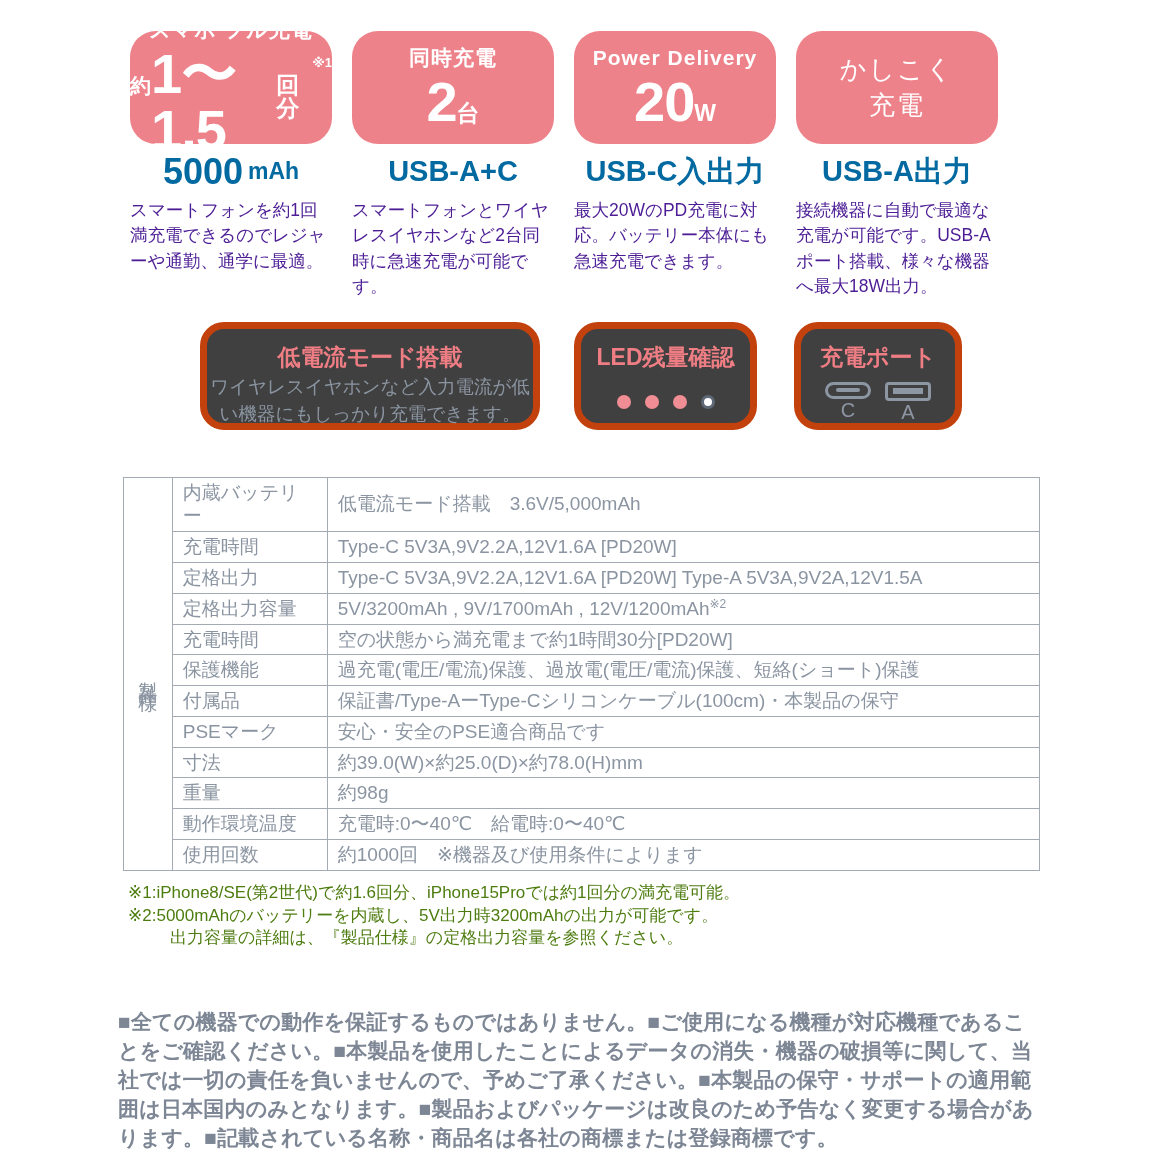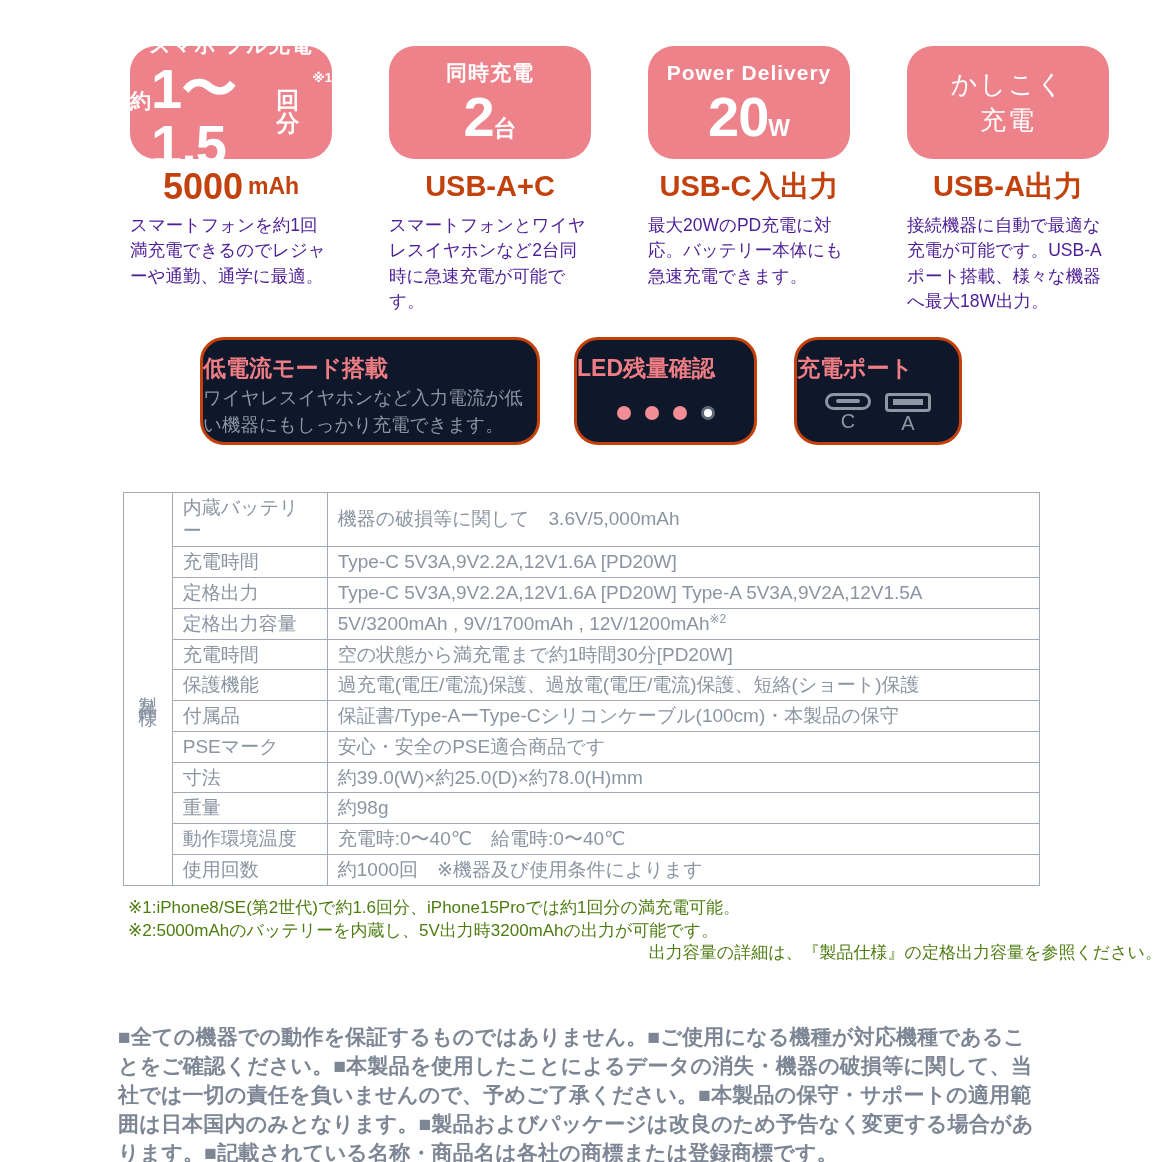--- a/index.html
+++ b/index.html
@@ -1,41 +1,41 @@
 <!DOCTYPE html>
 <html><head>
 <meta charset="utf-8">
 <style>
   * { margin:0; padding:0; box-sizing:border-box; }
   body { background:#fff; font-family:"Liberation Sans","DejaVu Sans",sans-serif; }
   .page { width:1162px; height:1162px; background:#fff; overflow:hidden; }
 
   
-  .features-row { display:flex; padding-left:130px; padding-top:46px; gap:57px; }
+  .features-row { display:flex; padding-left:130px; padding-top:31px; gap:20px; }
   .feature { width:202px; }
   .badge { height:113px; border-radius:26px; background:#ee828a; color:#fff;
            display:flex; flex-direction:column; align-items:center; justify-content:center; }
   .badge-title { font-size:21px; font-weight:bold; letter-spacing:1px; line-height:1.2; }
   .badge-main { display:flex; align-items:baseline; font-weight:bold; line-height:1; margin-top:4px; }
   .b-sm { font-size:21px; }
   .b-big { font-size:56px; letter-spacing:-1px; }
   .b-md { font-size:23px; }
   .b-note { font-size:13px; font-weight:bold; position:relative; top:-26px; }
   .badge-line-lg { font-size:26px; font-weight:normal; line-height:1.35; letter-spacing:2px; }
 
-  .subtitle { margin-top:8px; text-align:center; color:#c2410c; font-weight:600; line-height:1.1; height:40px;
+  .subtitle { margin-top:8px; text-align:center; color:#0369a1; font-weight:600; line-height:1.1; height:40px;
               display:flex; align-items:center; justify-content:center; }
   .sub-big { font-size:36px; }
   .sub-unit { font-size:23px; margin-left:5px; }
   .sub-mid { font-size:29px; }
   .desc { margin-top:6px; font-size:17.5px; line-height:1.45; color:#4c1d95; font-weight:500; }
 
   
   .mini-row { display:flex; margin-left:200px; margin-top:22px; }
-  .mini-box { border:3px solid #c2410c; border-radius:24px; padding-top:13px; height:108px; background:#0f172a; }
+  .mini-box { border:7px solid #c2410c; border-radius:24px; text-align:center; padding-top:13px; height:108px; background:#404040; }
   .mini-box.wide { width:340px; margin-right:34px; }
   .mini-box.led  { width:183px; margin-right:37px; }
   .mini-box.prt  { width:168px; }
   .mini-title { color:#ee7d84; font-weight:bold; font-size:23px; }
   .mini-text  { color:#8b95a2; font-size:18.5px; line-height:1.5; margin-top:0; font-weight:400; }
   .dots { margin-top:22px; display:flex; justify-content:center; gap:14px; align-items:center; }
   .dot  { width:14px; height:14px; border-radius:50%; background:#f18d94; }
   .dot.open { width:14px; height:14px; background:#fff; border:3px solid #5f6877; }
   .ports-row { display:flex; justify-content:center; gap:14px; margin-top:9px; }
   .port { display:flex; flex-direction:column; align-items:center; }
@@ -50,21 +50,21 @@
   
   table.spec { margin-left:123px; margin-top:47px; border-collapse:collapse; width:917px; }
   .spec th, .spec td { border:1.6px solid #a3aab4; color:#8b95a2; font-weight:400; font-size:19px;
                        padding:3px 10px; height:30px; text-align:left; line-height:1.25; }
   .spec .side { writing-mode:vertical-rl; text-orientation:upright; text-align:center;
                 width:30px; letter-spacing:4px; font-size:19px; padding:0 12px; }
   .spec .label { width:155px; }
   sup.tbl, sup.nt { font-size:12px; }
 
   .notes { margin-left:128px; margin-top:11px; color:#4d7c0f; font-size:17px; line-height:1.35; font-weight:500; }
-  .notes .indent { padding-left:42px;text-align:right; }
+  .notes .indent { padding-left:42px; }
 
   .disclaimer { margin-left:118px; margin-top:58px; width:928px; color:#7d8694;
                 font-size:21px; line-height:1.38; font-weight:600; letter-spacing:0.2px; }
 </style>
 </head>
 <body>
 
 <div class="page">
 
   <div class="features-row">
@@ -162,21 +162,21 @@
       </div>
     </div>
 
   </div>
 
   <table class="spec">
     <tbody>
         <tr>
       <th class="side" rowspan="12">製品仕様</th>
       <th class="label">内蔵バッテリー</th>
-      <td>機器の破損等に関して　3.6V/5,000mAh</td>
+      <td>低電流モード搭載　3.6V/5,000mAh</td>
     </tr>
     <tr>
       <th class="label">充電時間</th>
       <td>Type-C 5V3A,9V2.2A,12V1.6A [PD20W]</td>
     </tr>
     <tr>
       <th class="label">定格出力</th>
       <td>Type-C 5V3A,9V2.2A,12V1.6A [PD20W] Type-A 5V3A,9V2A,12V1.5A</td>
     </tr>
     <tr>

